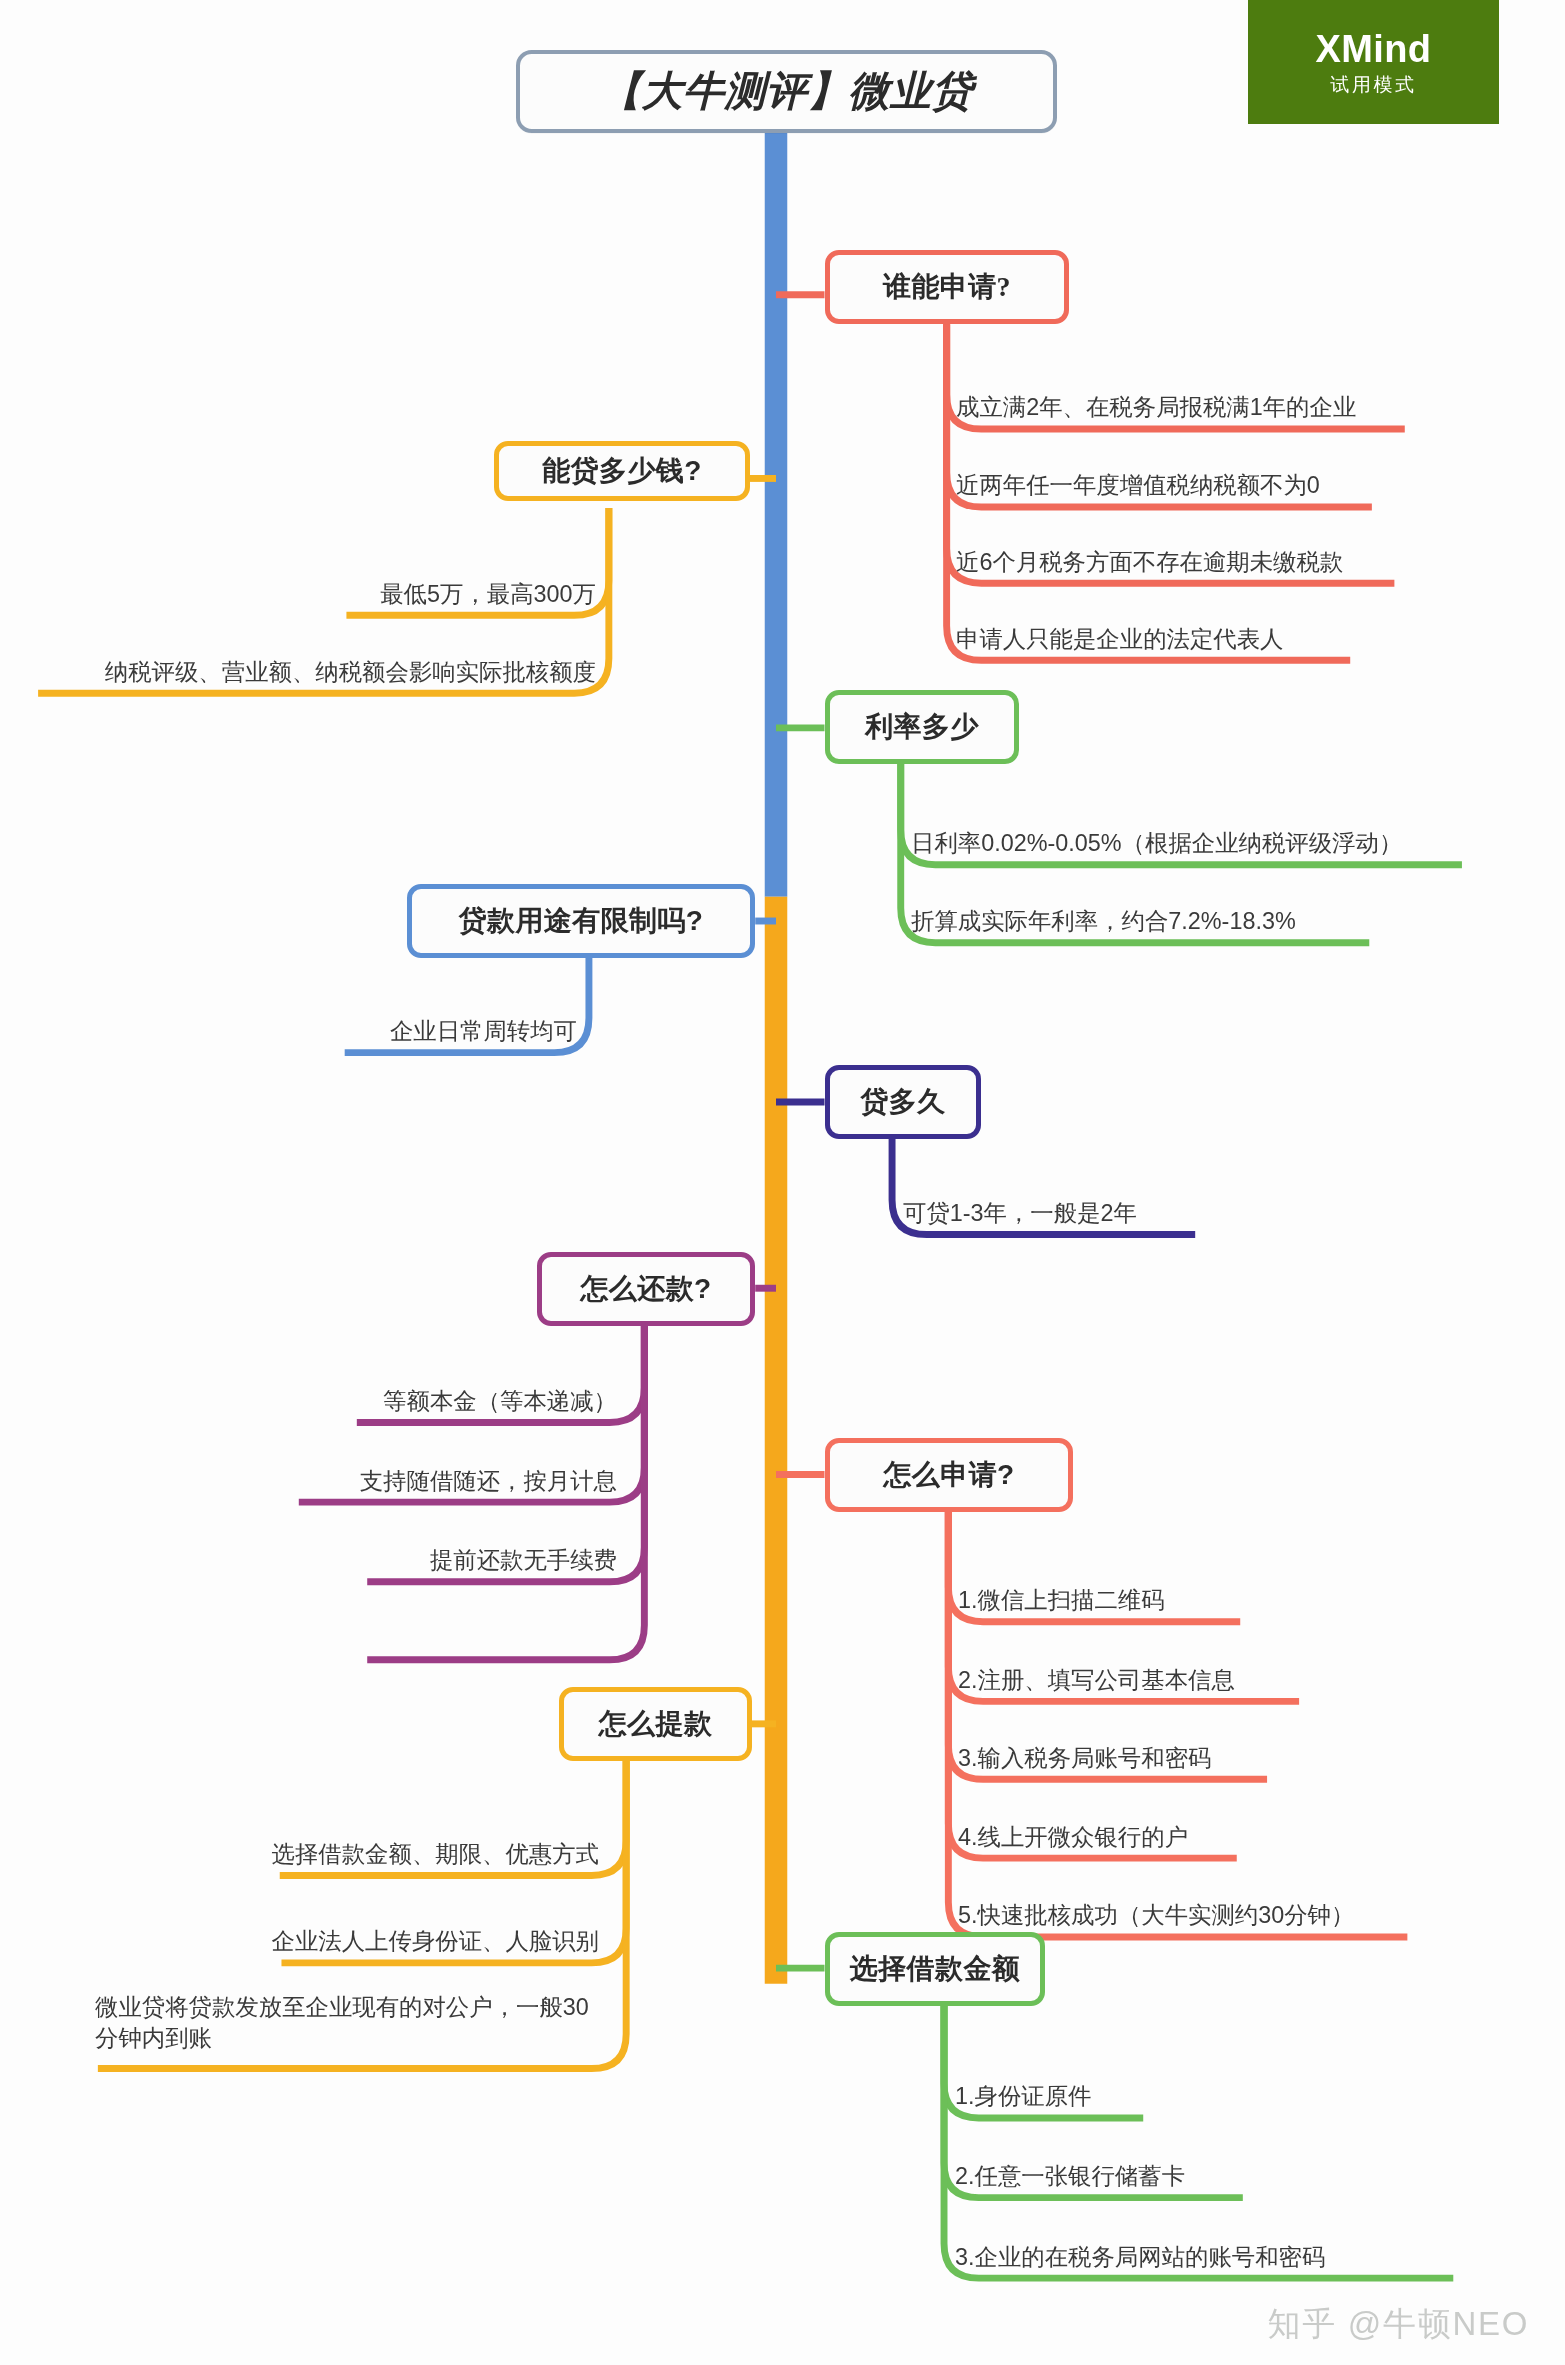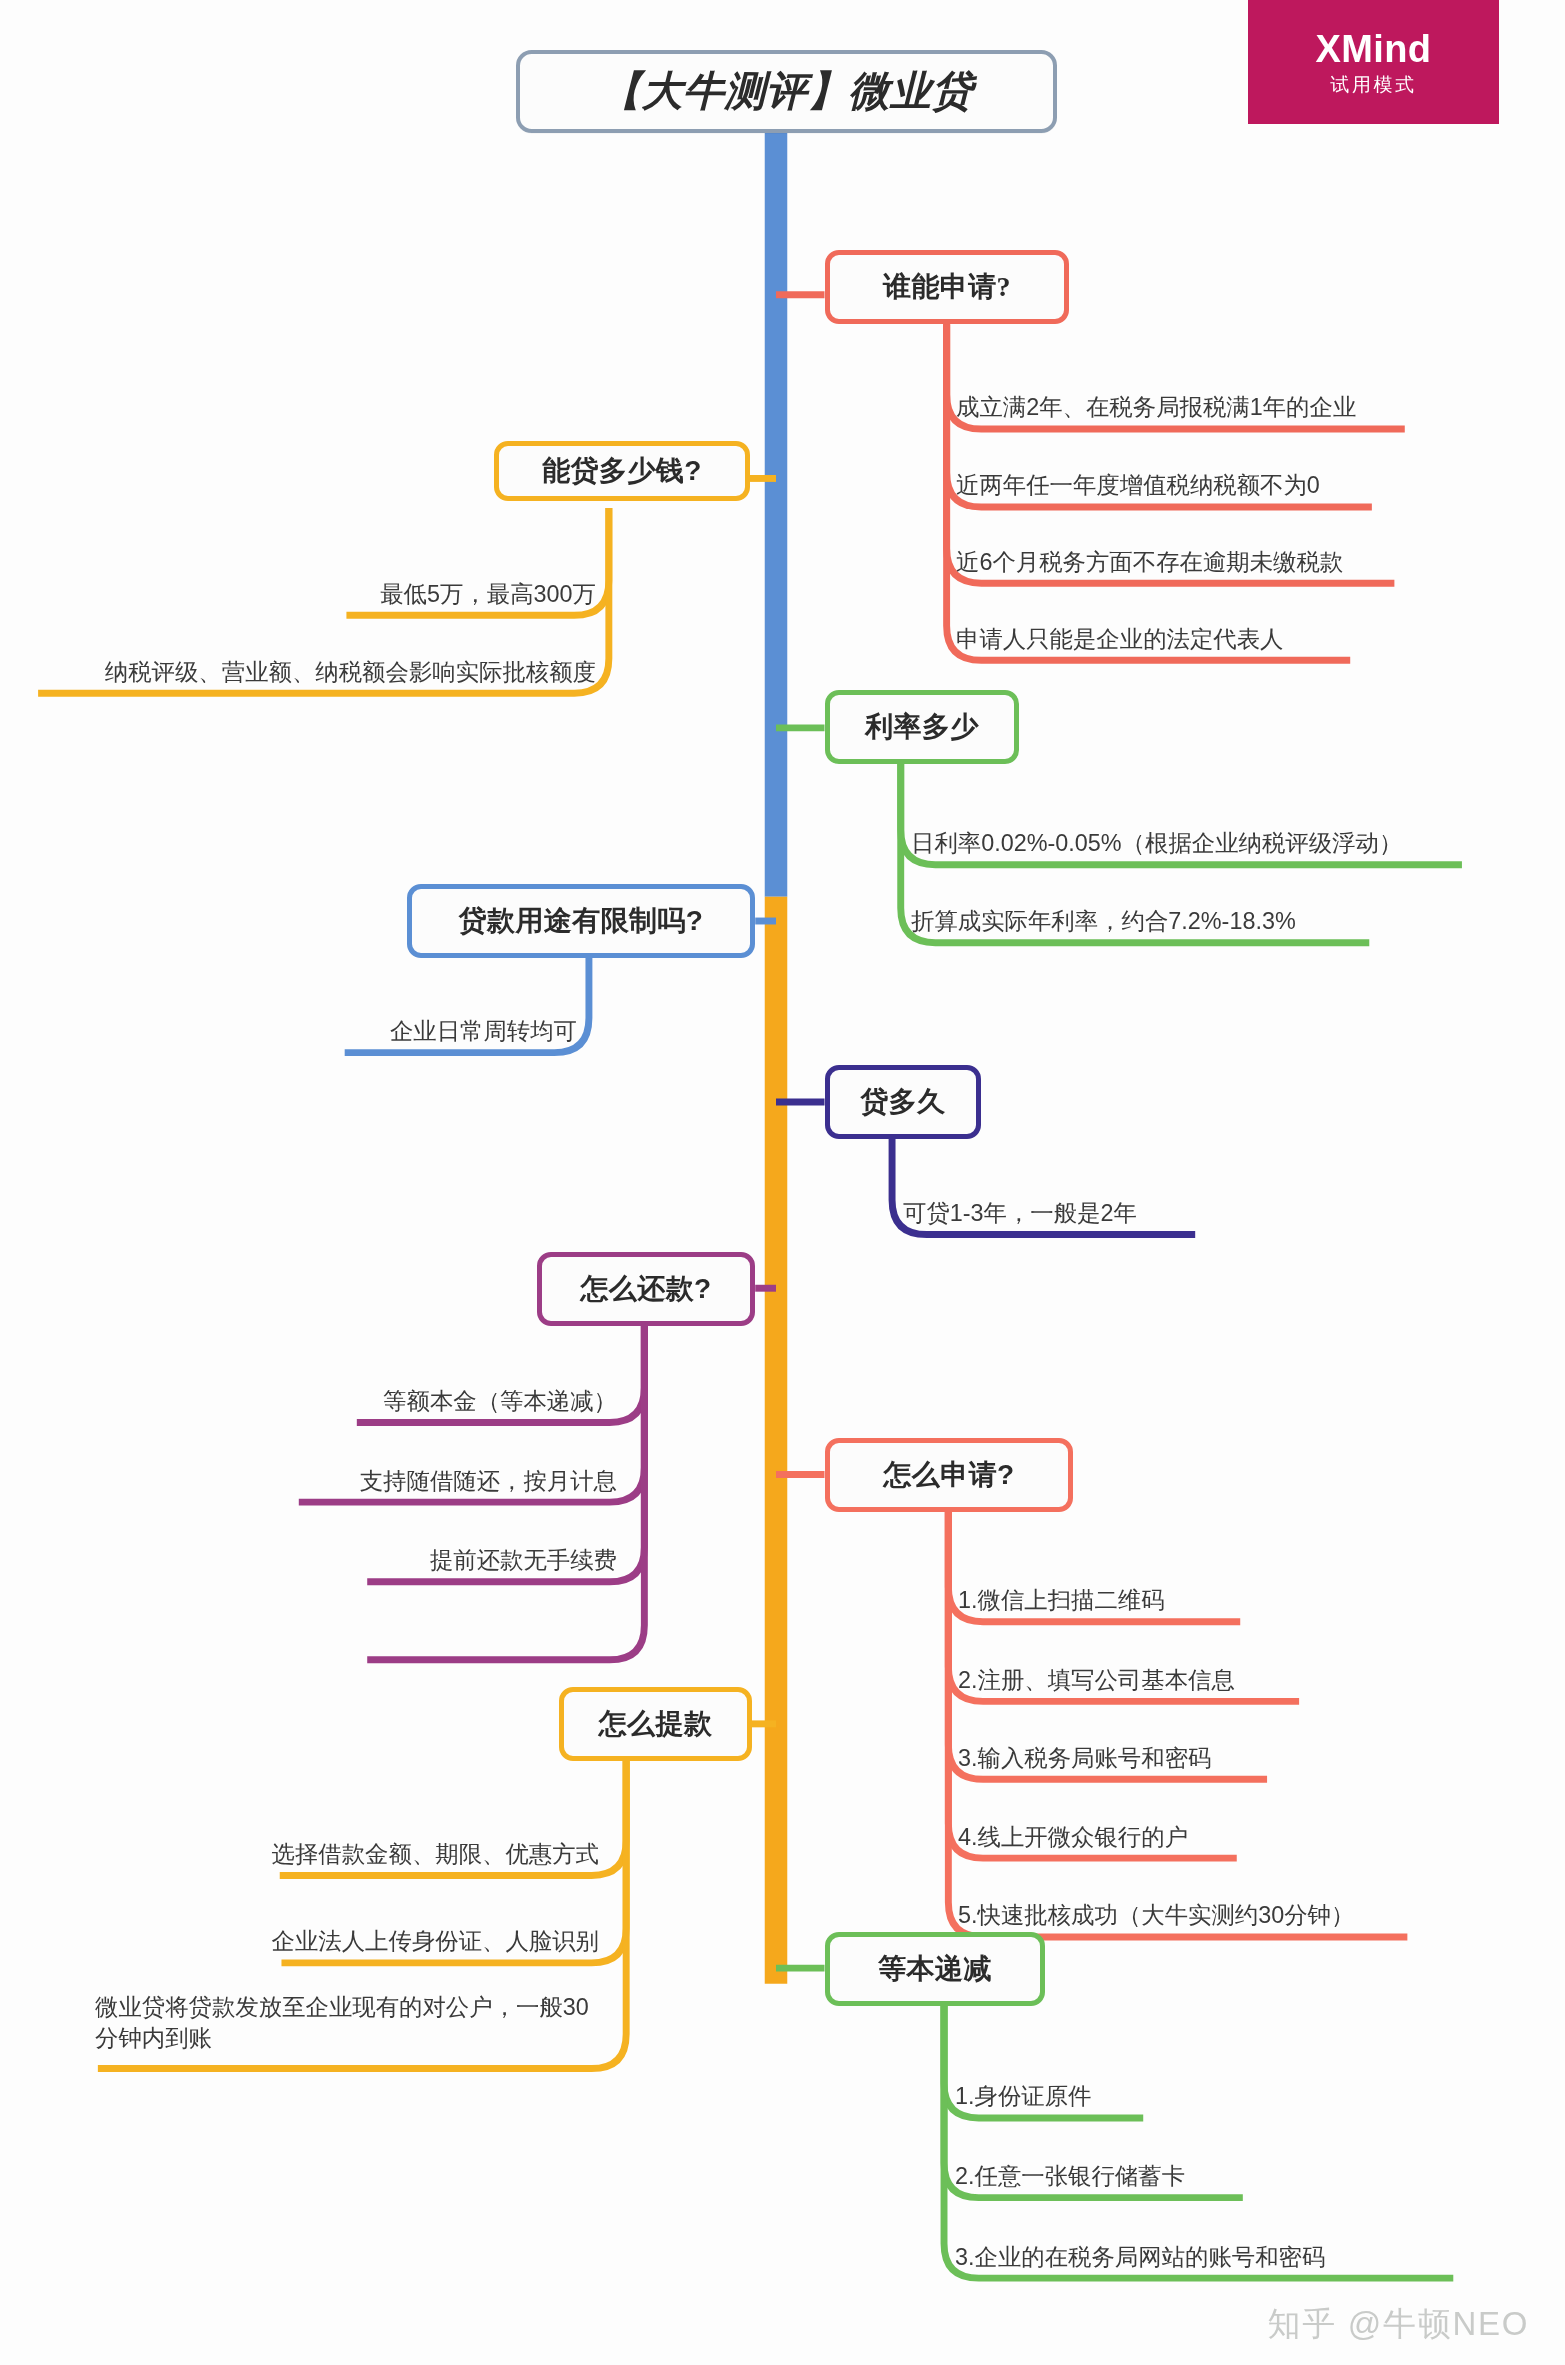--- a/index.html
+++ b/index.html
@@ -49,21 +49,21 @@
     z-index:4;
     white-space:nowrap;
   }
   .leaf.wrap { white-space:normal; }
   .leaf.right { text-align:left; }
   .leaf.left  { text-align:right; }
 
   
   #xmind-badge {
     position:absolute;
-    background:#be185d;
+    background:#4d7c0f;
     color:#fff;
     display:flex;
     flex-direction:column;
     align-items:center;
     justify-content:center;
     z-index:9;
   }
   #xmind-badge .wordmark { font-size:38px; font-weight:bold; letter-spacing:0.4px; line-height:1; }
   #xmind-badge .sub { font-size:19px; margin-top:7.8px; letter-spacing:2.6px; line-height:1; }
   #zhihu-mark {
@@ -197,21 +197,21 @@
   <div class="leaf right" style="left:958px; top:1900px;">5.快速批核成功（大牛实测约30分钟）</div>
 
   <div class="node branch" style="left:559px; top:1687px; width:193px; height:74px; border-color:#f5b221;">
     <span>怎么提款</span>
   </div>
   <div class="leaf left" style="left:0px; top:1839px; width:599px;">选择借款金额、期限、优惠方式</div>
   <div class="leaf left" style="left:0px; top:1926px; width:599px;">企业法人上传身份证、人脸识别</div>
   <div class="leaf left wrap" style="left:95px; top:1992px; width:503px; text-align:left;">微业贷将贷款发放至企业现有的对公户，一般30分钟内到账</div>
 
   <div class="node branch" style="left:825px; top:1932px; width:220px; height:74px; border-color:#6cbf58;">
-    <span>等本递减</span>
+    <span>选择借款金额</span>
   </div>
   <div class="leaf right" style="left:955px; top:2081px;">1.身份证原件</div>
   <div class="leaf right" style="left:955px; top:2161px;">2.任意一张银行储蓄卡</div>
   <div class="leaf right" style="left:955px; top:2242px;">3.企业的在税务局网站的账号和密码</div>
 
   <div id="zhihu-mark">知乎 @牛顿NEO</div>
 
 </div>
 
 

